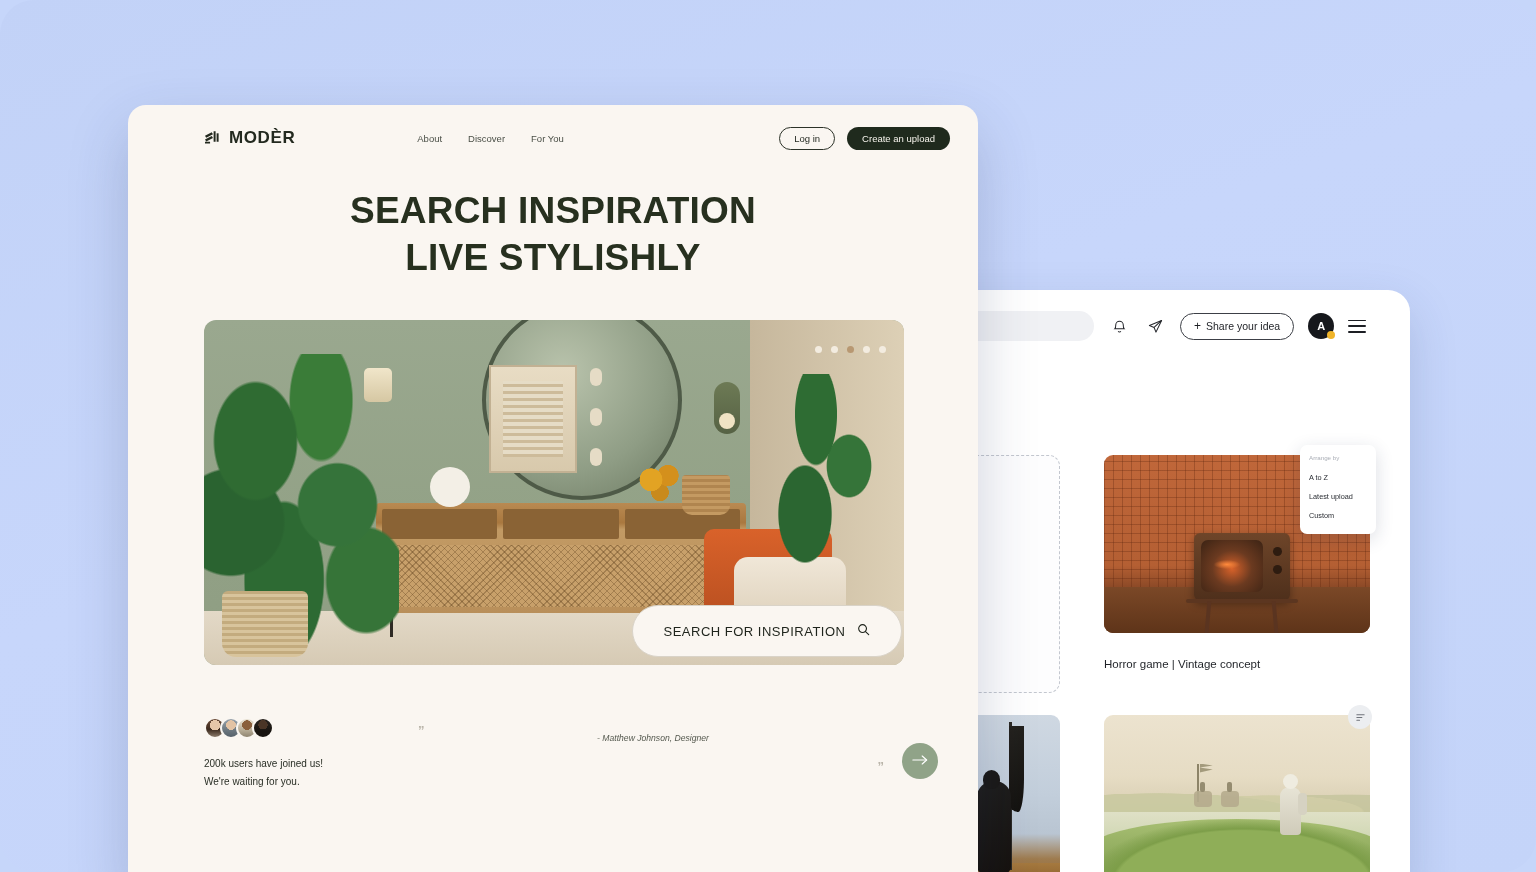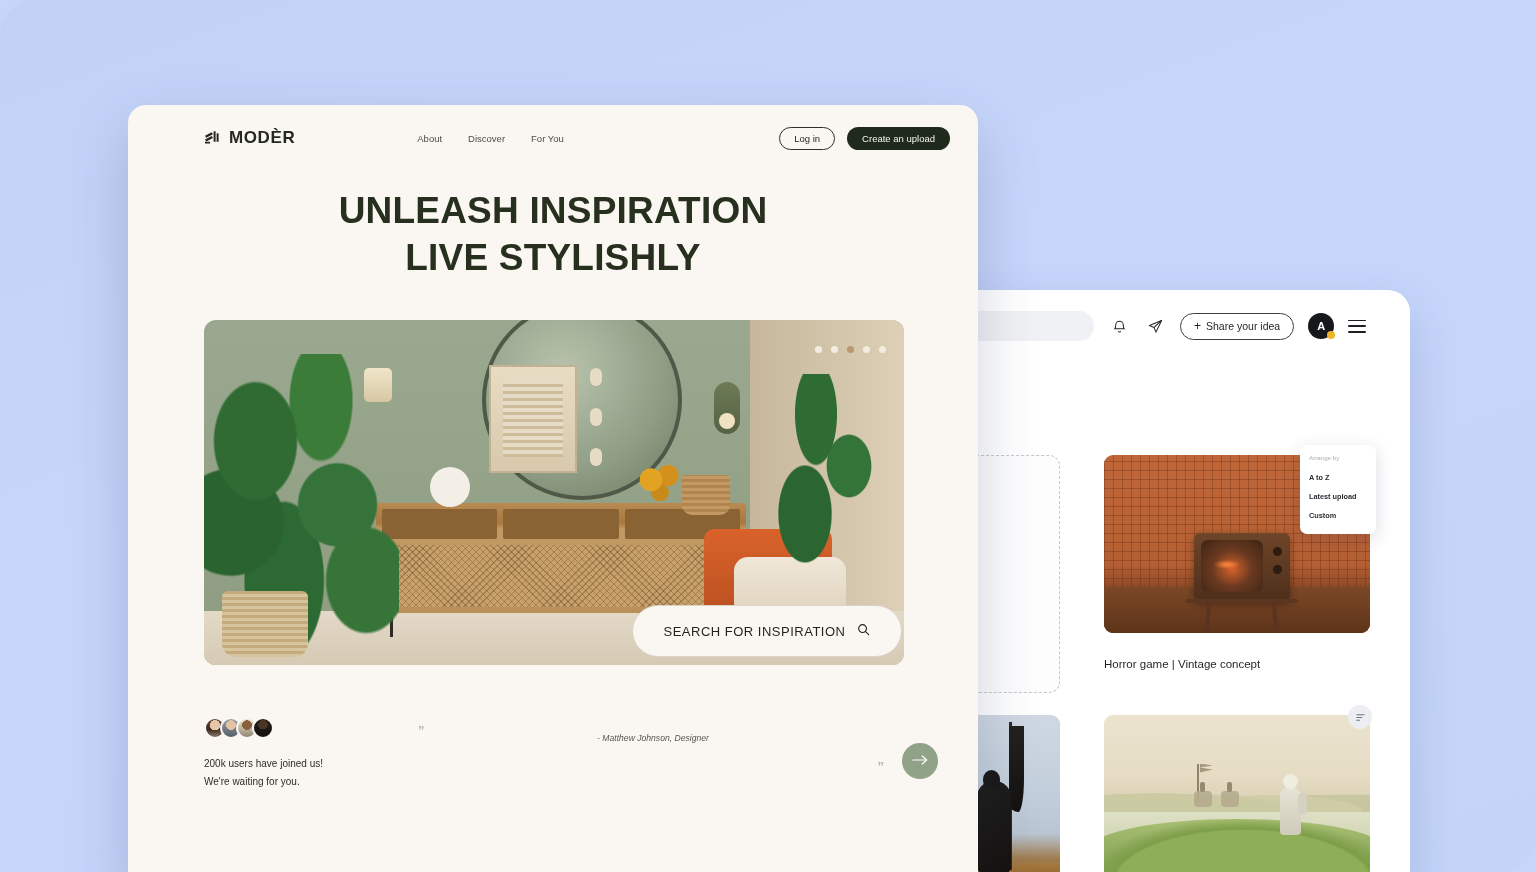--- a/index.html
+++ b/index.html
@@ -138,21 +138,20 @@
     padding: 0 9px 7px 9px;
     color: #a9adb5;
     font-size: 6.2px;
   }
   #arrange-menu .menu-item {
     padding: 5px 9px;
     color: #2a2d33;
     font-size: 7.3px;
     cursor: pointer;
     white-space: nowrap;
-    font-weight: bold;
   }
 
   
   #card-grid { position: absolute; left: 0; top: 150px; width: 100%; }
 
   .card-empty {
     position: absolute;
     left: 60px; top: 15px;
     width: 130px; height: 238px;
     border: 1.4px dashed #c3c7cf;
@@ -781,21 +780,21 @@
         <span class="nav-link">For You</span>
       </nav>
 
       <div id="header-actions">
         <button id="login-btn">Log in</button>
         <button id="create-account-btn">Create an upload</button>
       </div>
     </div>
 
     <h1 id="headline">
-      <span>UNLEASH INSPIRATION</span><br>
+      <span>SEARCH INSPIRATION</span><br>
       <span>LIVE STYLISHLY</span>
     </h1>
 
     <div id="hero">
       <div class="hero-art">
         <div class="hero-wall"></div>
         <div class="hero-wall-right"></div>
         <div class="hero-mirror"></div>
         <div class="hero-frame"></div>
         <div class="hero-knobs">

